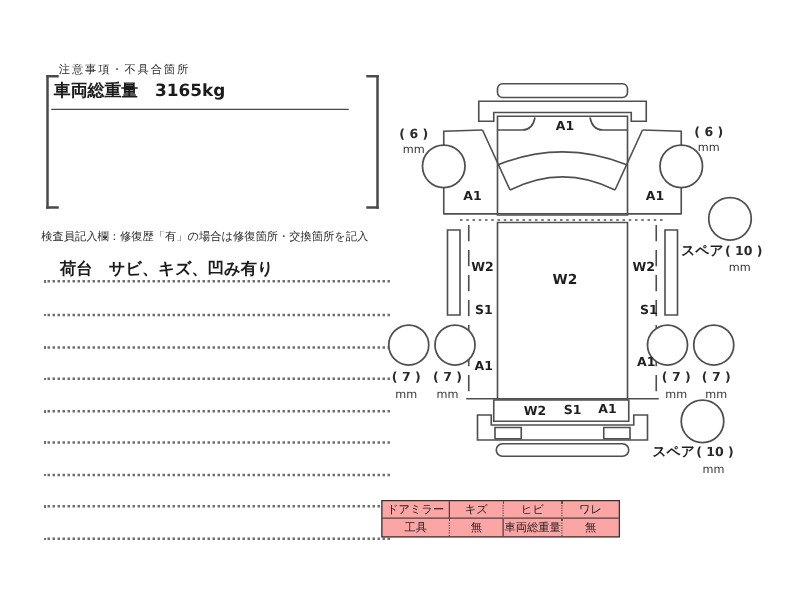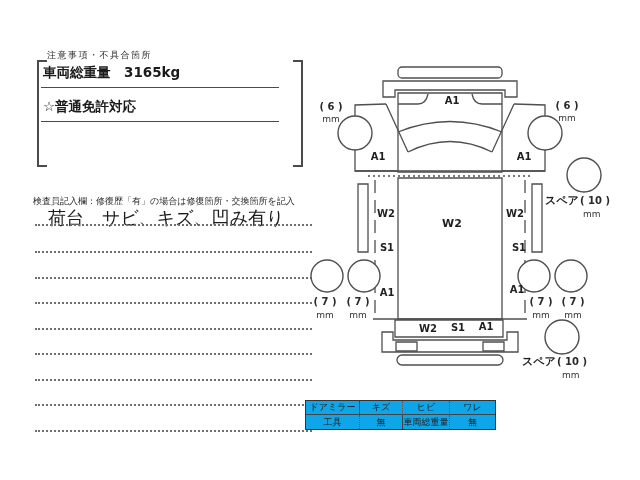--- a/index.html
+++ b/index.html
@@ -17,36 +17,36 @@
 
   
   .notes-header { font-size:9px; letter-spacing:1.5px; color:#2a2a2a; white-space:nowrap; }
   .bracket { width:10px; height:107px; }
   .bracket.left  { border-left:2px solid #4a4a4a; border-top:2px solid #4a4a4a; border-bottom:2px solid #4a4a4a; }
   .bracket.right { border-right:2px solid #4a4a4a; border-top:2px solid #4a4a4a; border-bottom:2px solid #4a4a4a; }
   .notes-lines { width:238px; }
   .notes-line {
     font-size:13.5px; font-weight:bold; white-space:nowrap;
     border-bottom:1.5px solid #4a4a4a;
-    padding:2px 0 5px 2px; margin-bottom:8px;
+    padding:2px 0 5px 2px; margin-bottom:20px;
   }
 
   
   .inspector-instruction { font-size:9px; color:#2a2a2a; white-space:nowrap; }
-  .inspector-note { font-size:18px; font-weight:normal; white-space:nowrap; }
+  .inspector-note { font-size:13px; font-weight:bold; white-space:nowrap; }
   .ruled-line {
     position:absolute; left:35px; width:277px; height:0;
     border-bottom:2px dotted #6e6e6e;
   }
 
   
   .equip-table {
     position:absolute; left:305px; top:400px;
     display:grid; grid-template-columns:54px 43px 47px 45px;
-    border:1.5px solid #333; background:#0ea5e9;
+    border:1.5px solid #333; background:#fca5a5;
     font-size:9px; color:#222;
   }
   .equip-cell {
     height:14px; display:flex; align-items:center; justify-content:center;
     white-space:nowrap; overflow:hidden;
   }
   .equip-cell.row1 { border-bottom:1.2px solid #444; }
   .equip-cell.sep-solid  { border-right:1.2px solid #444; }
   .equip-cell.sep-dotted { border-right:1.2px dotted #555; }
 
@@ -66,24 +66,23 @@
 
 <div class="sheet">
 
   <div class="abs notes-header" style="left:47px; top:49px;">注意事項・不具合箇所</div>
 
   <div class="abs bracket left" style="left:37px; top:60px;"></div>
   <div class="abs bracket right" style="left:293px; top:60px;"></div>
 
   <div class="abs notes-lines" style="left:41px; top:62px;">
     <div class="notes-line">車両総重量　3165kg</div>
-    <div class="notes-line">☆普通免許対応</div>
   </div>
 
-  <div class="abs inspector-instruction" style="left:33px; top:195px;">検査員記入欄：修復歴「有」の場合は修復箇所・交換箇所を記入</div>
+  <div class="abs inspector-instruction" style="left:33px; top:183px;">検査員記入欄：修復歴「有」の場合は修復箇所・交換箇所を記入</div>
   <div class="abs inspector-note" style="left:48px; top:206px;">荷台　サビ、キズ、凹み有り</div>
 
   <div class="ruled-line" style="top:224px;"></div>
   <div class="ruled-line" style="top:251px;"></div>
   <div class="ruled-line" style="top:277px;"></div>
   <div class="ruled-line" style="top:302px;"></div>
   <div class="ruled-line" style="top:328px;"></div>
   <div class="ruled-line" style="top:353px;"></div>
   <div class="ruled-line" style="top:379px;"></div>
   <div class="ruled-line" style="top:404px;"></div>

